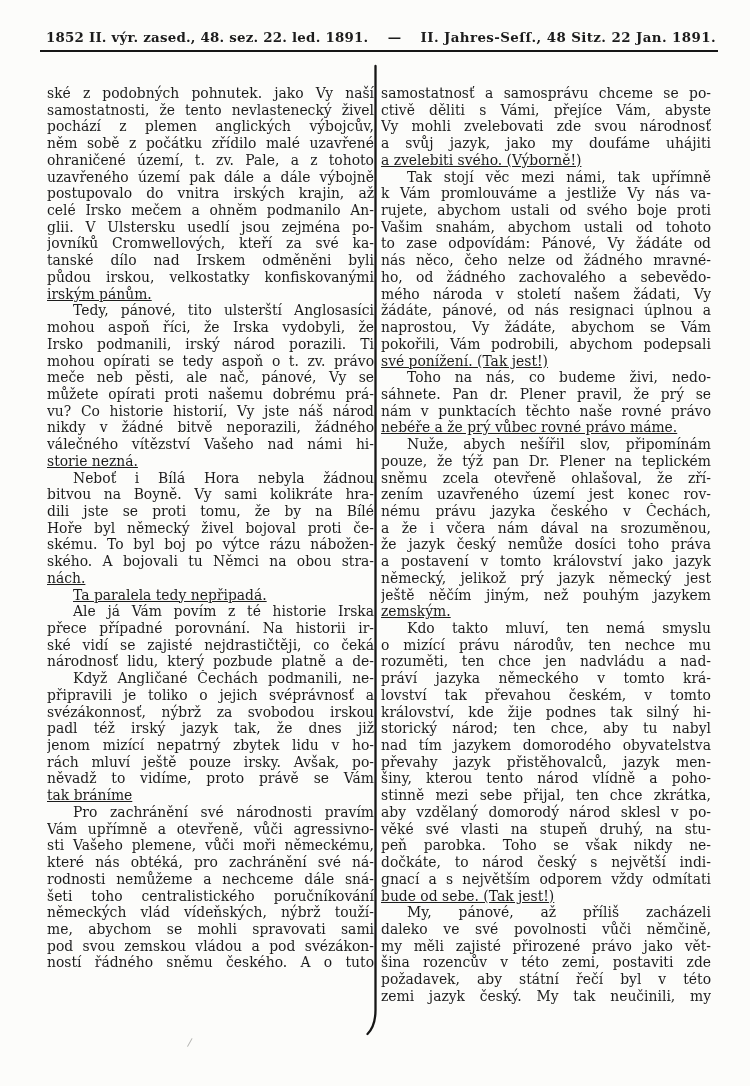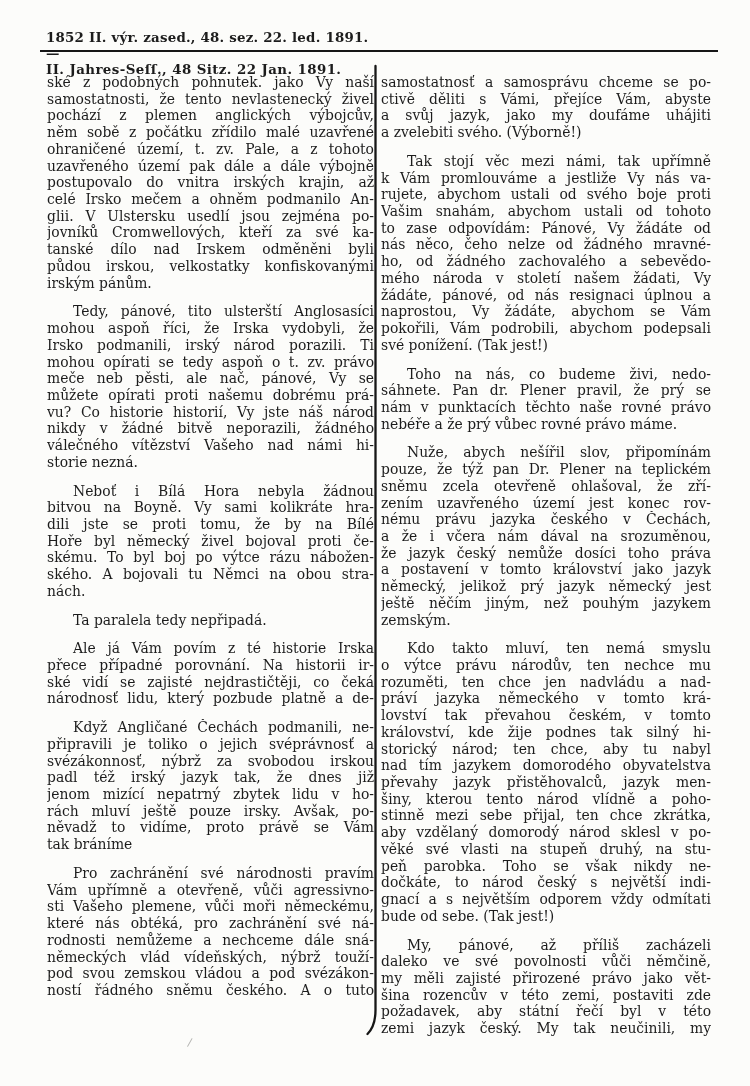--- a/index.html
+++ b/index.html
@@ -7,39 +7,38 @@
     position:relative;width:750px;height:1086px;margin:0;
     background:#fcfcfa;
     font-family:"DejaVu Serif","Liberation Serif",serif;
     color:#1c1c1c;overflow:hidden;
   }
   .running-head{
     position:absolute;left:46px;top:29px;width:670px;height:18px;
     font-size:13.4px;font-weight:bold;letter-spacing:.2px;
     display:flex;justify-content:space-between;align-items:baseline;
     white-space:nowrap;
-    flex-direction:column;
   }
   .running-head .ger{letter-spacing:.4px;}
   .head-rule{
     position:absolute;left:40px;top:50px;width:678px;height:2px;
     background:#161616;
   }
   .col{
-    position:absolute;top:74px;
+    position:absolute;top:85px;
   }
   .col-left{left:47px;width:327px;}
   .col-right{left:381px;width:330px;}
   .line{
     height:16.72px;line-height:16.72px;font-size:13.9px;
     text-align:justify;text-align-last:justify;
     overflow:hidden;
   }
-  .line.end{text-align-last:left;}
-  .line.ind{text-indent:26px;margin-top:12px;}
+  .line.end{text-align-last:left;text-decoration:underline;}
+  .line.ind{text-indent:26px;}
   .col-rule-svg{position:absolute;left:364px;top:64px;}
   .speck{
     position:absolute;left:188px;top:1036px;color:#b3b3b0;
     font-size:11px;transform:rotate(12deg);
     font-family:"DejaVu Serif",serif;
   }
 </style>
 </head>
 <body>
 
@@ -95,28 +94,31 @@
       <div class="line">padl též irský jazyk tak, že dnes již</div>
       <div class="line">jenom mizící nepatrný zbytek lidu v ho-</div>
       <div class="line">rách mluví ještě pouze irsky. Avšak, po-</div>
       <div class="line">něvadž to vidíme, proto právě se Vám</div>
       <div class="line end">tak bráníme</div>
       <div class="line ind">Pro zachránění své národnosti pravím</div>
       <div class="line">Vám upřímně a otevřeně, vůči agressivno-</div>
       <div class="line">sti Vašeho plemene, vůči moři německému,</div>
       <div class="line">které nás obtéká, pro zachránění své ná-</div>
       <div class="line">rodnosti nemůžeme a nechceme dále sná-</div>
+      <div class="line">šeti toho centralistického poručníkování</div>
       <div class="line">německých vlád vídeňských, nýbrž touží-</div>
+      <div class="line">me, abychom se mohli spravovati sami</div>
       <div class="line">pod svou zemskou vládou a pod svézákon-</div>
       <div class="line">ností řádného sněmu českého. A o tuto</div>
     </div>
 
   <div class="col col-right">
       <div class="line">samostatnosť a samosprávu chceme se po-</div>
       <div class="line">ctivě děliti s Vámi, přejíce Vám, abyste</div>
+      <div class="line">Vy mohli zvelebovati zde svou národnosť</div>
       <div class="line">a svůj jazyk, jako my doufáme uhájiti</div>
       <div class="line end">a zvelebiti svého. (Výborně!)</div>
       <div class="line ind">Tak stojí věc mezi námi, tak upřímně</div>
       <div class="line">k Vám promlouváme a jestliže Vy nás va-</div>
       <div class="line">rujete, abychom ustali od svého boje proti</div>
       <div class="line">Vašim snahám, abychom ustali od tohoto</div>
       <div class="line">to zase odpovídám: Pánové, Vy žádáte od</div>
       <div class="line">nás něco, čeho nelze od žádného mravné-</div>
       <div class="line">ho, od žádného zachovalého a sebevědo-</div>
       <div class="line">mého národa v století našem žádati, Vy</div>
@@ -133,21 +135,21 @@
       <div class="line">sněmu zcela otevřeně ohlašoval, že zří-</div>
       <div class="line">zením uzavřeného území jest konec rov-</div>
       <div class="line">nému právu jazyka českého v Čechách,</div>
       <div class="line">a že i včera nám dával na srozuměnou,</div>
       <div class="line">že jazyk český nemůže dosíci toho práva</div>
       <div class="line">a postavení v tomto království jako jazyk</div>
       <div class="line">německý, jelikož prý jazyk německý jest</div>
       <div class="line">ještě něčím jiným, než pouhým jazykem</div>
       <div class="line end">zemským.</div>
       <div class="line ind">Kdo takto mluví, ten nemá smyslu</div>
-      <div class="line">o výtce právu národův, ten nechce mu</div>
+      <div class="line">o mizící právu národův, ten nechce mu</div>
       <div class="line">rozuměti, ten chce jen nadvládu a nad-</div>
       <div class="line">práví jazyka německého v tomto krá-</div>
       <div class="line">lovství tak převahou českém, v tomto</div>
       <div class="line">království, kde žije podnes tak silný hi-</div>
       <div class="line">storický národ; ten chce, aby tu nabyl</div>
       <div class="line">nad tím jazykem domorodého obyvatelstva</div>
       <div class="line">převahy jazyk přistěhovalců, jazyk men-</div>
       <div class="line">šiny, kterou tento národ vlídně a poho-</div>
       <div class="line">stinně mezi sebe přijal, ten chce zkrátka,</div>
       <div class="line">aby vzdělaný domorodý národ sklesl v po-</div>

